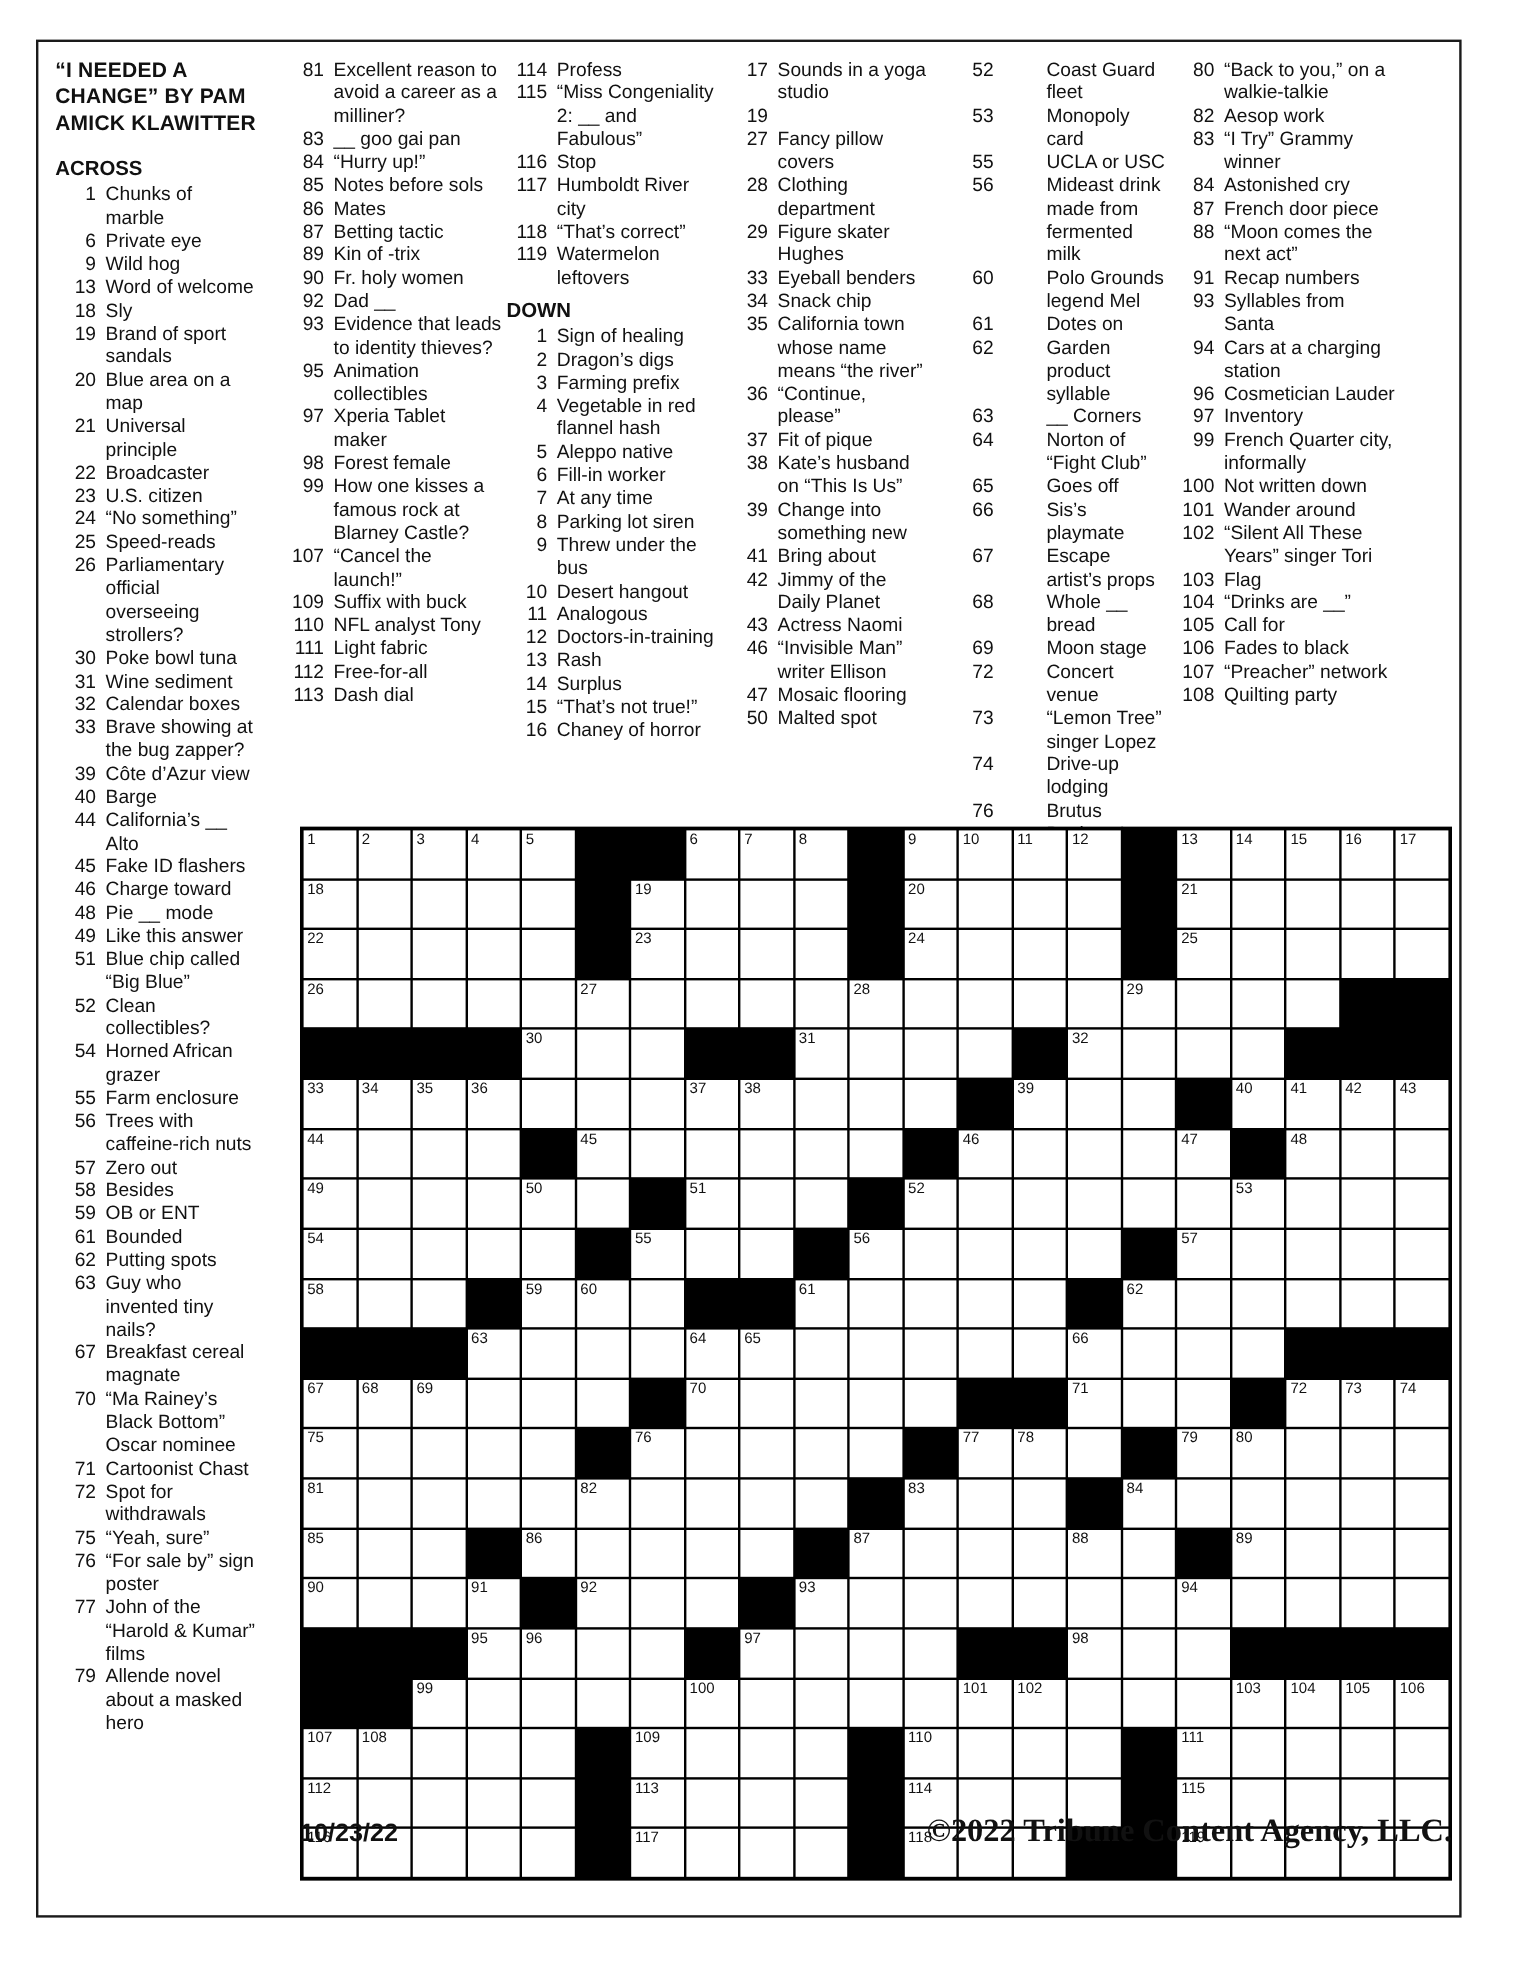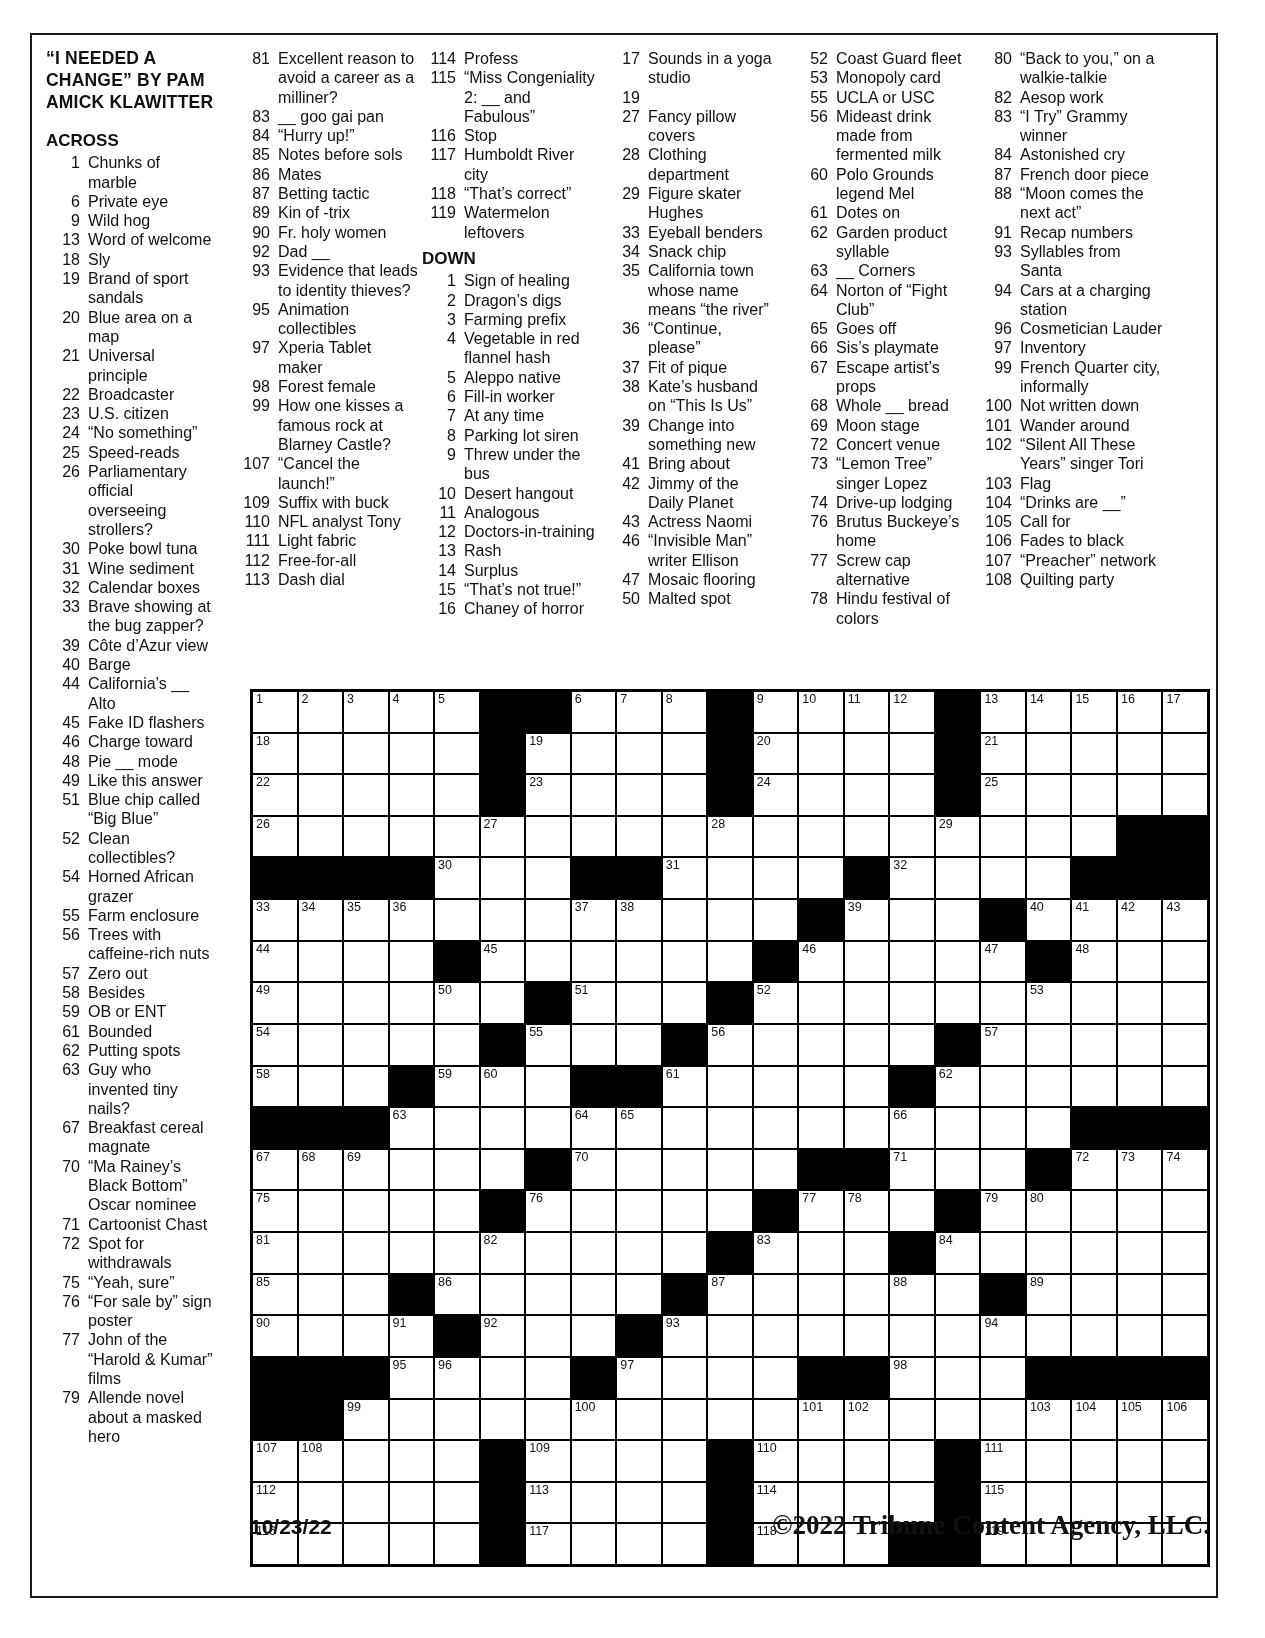--- a/index.html
+++ b/index.html
@@ -13,21 +13,21 @@
   .col3{left:390px;top:14px;width:176px;}
   .col4{left:574px;top:14px;width:166px;}
   .col5{left:762px;top:14px;width:178px;}
   .col6{left:946px;top:14px;width:188px;}
   .clue{display:flex;align-items:flex-start;}
   .cnum{width:34px;flex:0 0 34px;text-align:right;padding-right:8px;box-sizing:content-box;}
   .col1 .ctext{width:125px;}
   .col2 .ctext{width:140px;}
   .col3 .ctext{width:134px;}
   .col4 .ctext{width:124px;}
-  .col5 .ctext{width:136px;}
+  .col5 .ctext{width:136px;margin-left:36px;}
   .col6 .ctext{width:146px;}
   .grid{position:absolute;left:218px;top:654px;width:960px;height:878px;background:#000;border:3px solid #000;box-sizing:border-box;display:grid;grid-template-columns:repeat(21,1fr);grid-template-rows:repeat(21,1fr);gap:2px;}
   .cell{background:#fff;position:relative;}
   .cell.black{background:#000;}
   .cellnum{position:absolute;left:3px;top:1px;font-size:12.5px;line-height:13px;color:#111;}
   .footer{position:absolute;left:218px;top:1475px;width:960px;display:flex;justify-content:space-between;align-items:baseline;text-align:right;}
   .fdate{font-size:21px;font-weight:bold;font-family:"Liberation Sans",sans-serif;}
   .fcopy{font-size:27px;font-weight:bold;font-family:"Liberation Serif",serif;}
 </style>
 </head>

